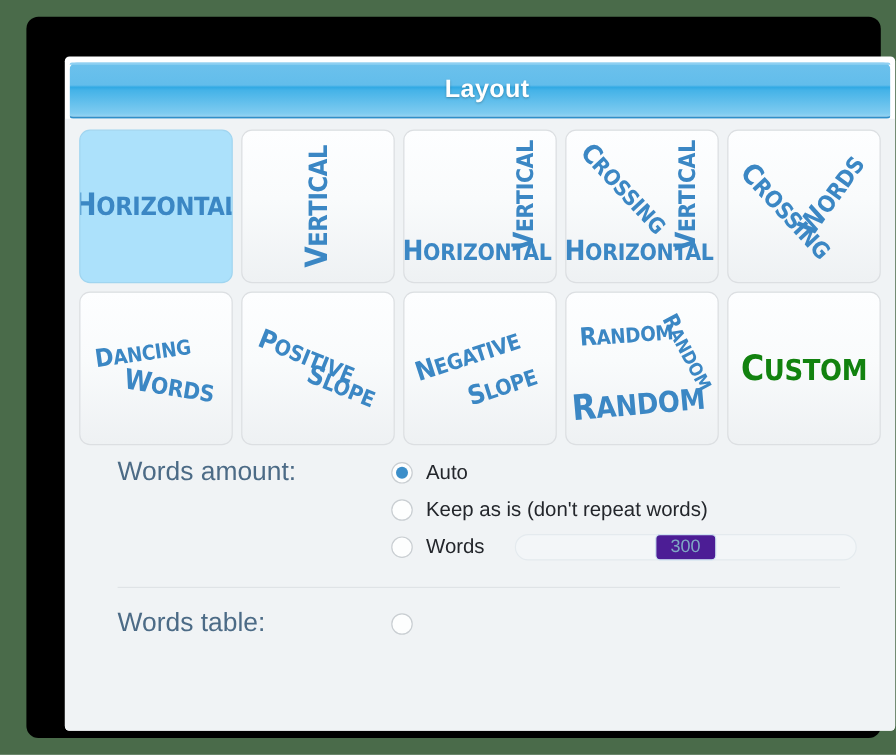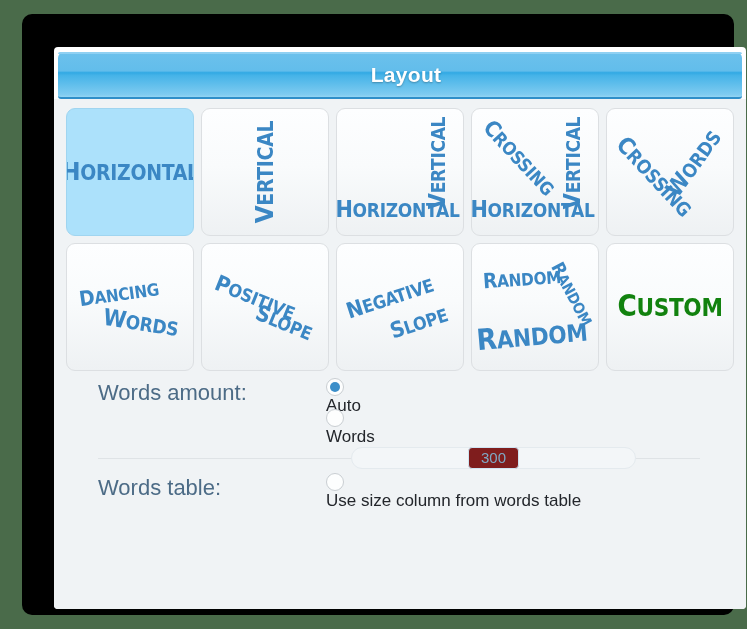--- a/index.html
+++ b/index.html
@@ -134,22 +134,22 @@
     font-size: 22px;
     width: 228px;
     flex: none;
     padding-top: 2px;
   }
 
   .options { flex: 1; }
 
   .opt-row {
     display: flex;
+    align-items: center;
     height: 31px;
-    flex-direction: column;
   }
 
   .radio {
     width: 18px;
     height: 18px;
     border-radius: 50%;
     border: 1px solid #c9ced2;
     background: #fdfefe;
     flex: none;
     position: relative;
@@ -178,21 +178,21 @@
     border: 1px solid #e4eaee;
     border-radius: 11px;
     background: #f3f6f8;
     display: flex;
     align-items: center;
     justify-content: center;
   }
   .define-value {
     border: 1px solid #cfe4f2;
     border-radius: 4px;
-    background: #7f1d1d;
+    background: #4c1d95;
     color: #7fa8c4;
     font-size: 15px;
     padding: 1px 12px;
     line-height: 18px;
   }
 
   .divider {
     height: 1px;
     background: #dfe3e6;
     margin: 18px 46px 0 44px;
@@ -251,38 +251,41 @@
             <span class="wordart sc green" style="font-size: 24px; left: 50%; top: 50%; transform: translate(-50%, -50%) rotate(0deg);"><span class="first">C</span>ustom</span>
           </div>
         </div>
 
       <div class="section" id="section-words-amount">
         <div class="section-label">Words amount:</div>
         <div class="options" id="words-amount-options">
             <div class="opt-row">
               <span class="radio checked"></span>
               <span class="opt-label">Auto</span>
+            </div>
+            <div class="opt-row">
+              <span class="radio"></span>
+              <span class="opt-label">Keep as is (don't repeat words)</span>
             </div>
             <div class="opt-row">
               <span class="radio"></span>
               <span class="opt-label">Words</span>
               <span class="define-field">
                 <span class="define-value">300</span>
               </span>
             </div>
           </div>
       </div>
 
       <div class="divider"></div>
 
       <div class="section" id="section-words-size">
         <div class="section-label">Words table:</div>
         <div class="options" id="words-size-options">
             <div class="opt-row">
               <span class="radio"></span>
-              <span class="opt-label">Use size column from words table</span>
             </div>
           </div>
       </div>
 
     </div>
   </div>
 </div>
 
 </body></html>

